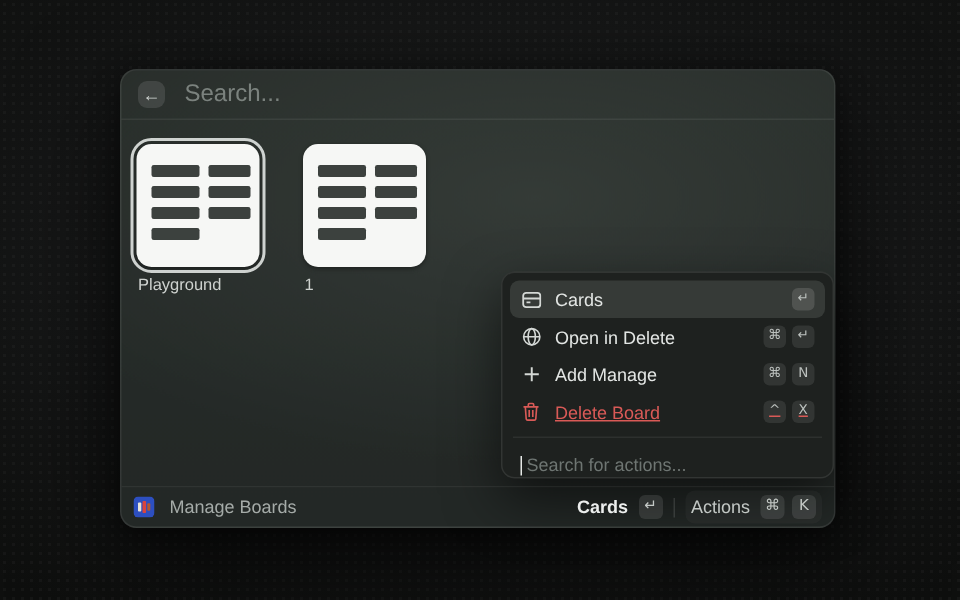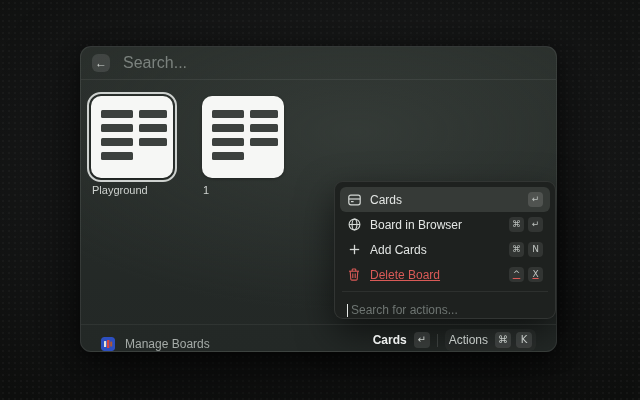--- a/index.html
+++ b/index.html
@@ -84,21 +84,21 @@
   .menu-row.selected .keycap{ background:rgba(255,255,255,0.13); }
   .panel-divider{ height:1px; background:rgba(255,255,255,0.07); margin:4px 2px; }
   .actions-search{ display:flex; align-items:flex-end; padding:7px 7px 0 7px; }
   .caret{ width:1px; height:13px; background:#e6e9e7; margin-right:3px; }
   .actions-search-placeholder{ color:#6e7572; font-size:12px; }
 
   
   .footer{
     position:absolute; left:0; right:0; bottom:0; height:27px;
     border-top:1px solid rgba(255,255,255,0.06);
-    display:flex; align-items:flex-end; padding:0 20px; gap:8px;
+    display:flex; align-items:center; padding:0 8px; gap:8px;
     border-radius:0 0 11px 11px;
   }
   .app-icon{ width:14px; height:14px; border-radius:3px; flex:0 0 auto; }
   .footer-title{ font-size:12px; color:#a5aba8; margin-left:2px; }
   .footer-right{ margin-left:auto; display:flex; align-items:center; gap:7px; }
   .footer-action-label{ font-size:12px; color:#eceeed; font-weight:600; }
   .footer-keycap{
     min-width:16px; height:16px; padding:0 3px; border-radius:4px;
     background:rgba(255,255,255,0.10); color:#c4c9c6;
     font-family:"DejaVu Sans", sans-serif; font-size:10px; line-height:16px; text-align:center;
@@ -175,35 +175,35 @@
     </div>
 
     <div class="menu-row">
       <span class="menu-icon">
         <svg width="13" height="13" viewBox="0 0 13 13" fill="none" stroke="currentColor" stroke-width="1.1">
           <circle cx="6.5" cy="6.5" r="5.4"></circle>
           <ellipse cx="6.5" cy="6.5" rx="2.4" ry="5.4"></ellipse>
           <line x1="1.1" y1="6.5" x2="11.9" y2="6.5"></line>
         </svg>
       </span>
-      <span>Board in Browser</span>
+      <span>Open in Delete</span>
       <span class="keys">
         <span class="keycap">⌘</span>
         <span class="keycap">↵</span>
       </span>
     </div>
 
     <div class="menu-row">
       <span class="menu-icon">
         <svg width="11" height="11" viewBox="0 0 11 11" fill="none" stroke="currentColor" stroke-width="1.3">
           <line x1="5.5" y1="0.8" x2="5.5" y2="10.2"></line>
           <line x1="0.8" y1="5.5" x2="10.2" y2="5.5"></line>
         </svg>
       </span>
-      <span>Add Cards</span>
+      <span>Add Manage</span>
       <span class="keys">
         <span class="keycap">⌘</span>
         <span class="keycap">N</span>
       </span>
     </div>
 
     <div class="menu-row danger">
       <span class="menu-icon">
         <svg width="12" height="13" viewBox="0 0 12 13" fill="none" stroke="currentColor" stroke-width="1.1">
           <path d="M1 3.2 h10"></path>

